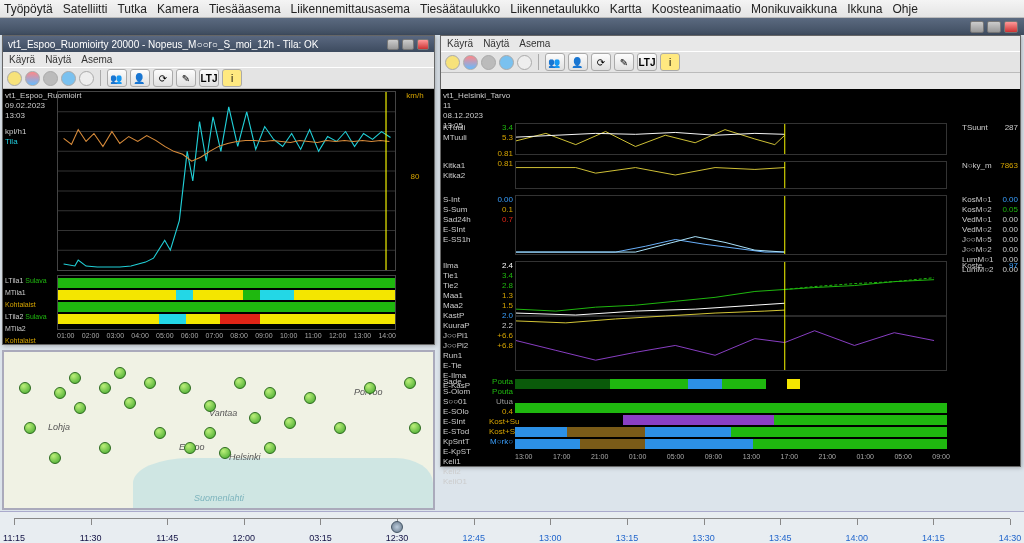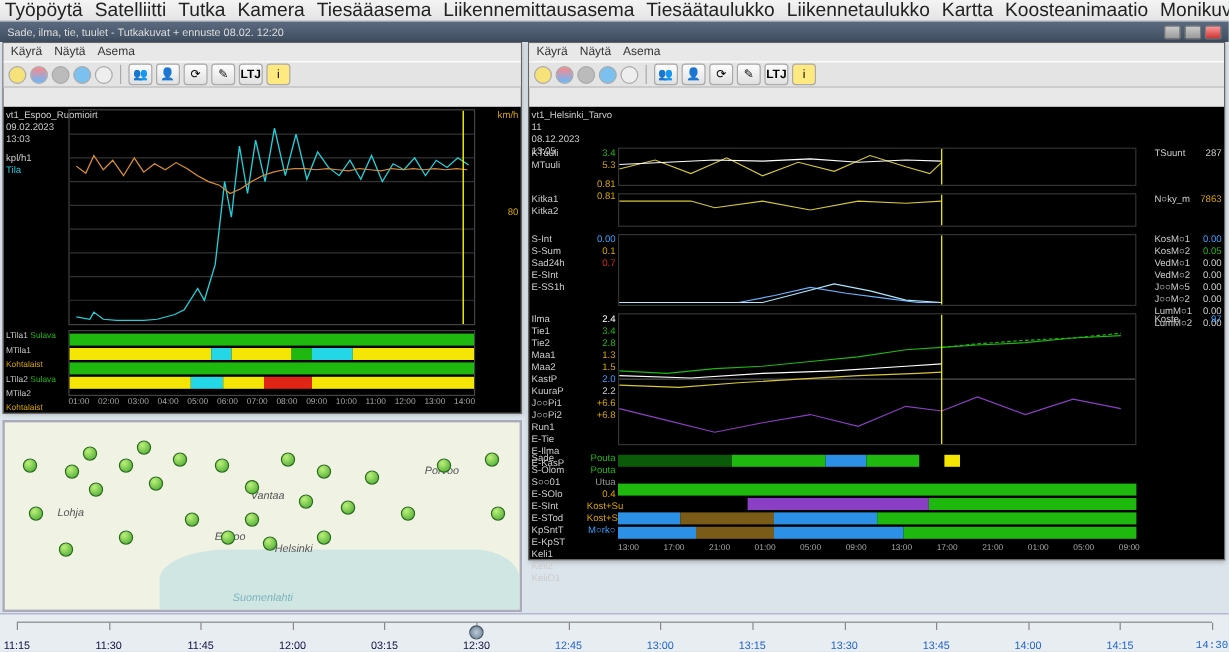--- a/index.html
+++ b/index.html
@@ -1,17 +1,17 @@
 <!DOCTYPE html>
 <html><head>
 <meta charset="utf-8">
 <style>
   * { margin:0; padding:0; box-sizing:border-box; font-family: "Segoe UI", Tahoma, sans-serif; }
   body { width:1024px; height:543px; background:#dce4eb; overflow:hidden; position:relative; }
-  .menubar { height:18px; background:linear-gradient(#f4f4f4,#e4e4e4); border-bottom:1px solid #bbb; font-size:16px; display:flex; align-items:center; padding:0 4px; gap:10px; }
+  .menubar { height:18px; background:linear-gradient(#f4f4f4,#e4e4e4); border-bottom:1px solid #bbb; font-size:12px; display:flex; align-items:center; padding:0 4px; gap:10px; }
   .menubar span { color:#222; cursor:default; }
   .mdibar { height:17px; background:linear-gradient(#5b6a80,#3f4d60); color:#ddd; font-size:9px; display:flex; align-items:center; padding:0 6px; }
   .mdibar .wbtns { margin-left:auto; display:flex; gap:3px; }
   .wbtn { width:14px; height:12px; border:1px solid #777; background:linear-gradient(#ccc,#999); border-radius:2px; }
   .workspace { position:absolute; top:35px; left:0; right:0; bottom:32px; }
   .panel { position:absolute; border:1px solid #666; background:#e8e8e8; box-shadow:1px 1px 4px rgba(0,0,0,0.25); }
   .panel .titlebar { height:16px; background:linear-gradient(#5a6880,#3d4b5f); color:#fff; font-size:10px; display:flex; align-items:center; padding:0 5px; }
   .panel .titlebar .wbtns { margin-left:auto; display:flex; gap:3px; }
   .panel .titlebar .wbtn { width:12px; height:11px; }
   .panel .submenu { height:15px; background:#e8e8e8; font-size:10px; display:flex; align-items:center; gap:10px; padding:0 6px; color:#333; }
@@ -60,31 +60,38 @@
   <span>Liikennemittausasema</span>
   <span>Tiesäätaulukko</span>
   <span>Liikennetaulukko</span>
   <span>Kartta</span>
   <span>Koosteanimaatio</span>
   <span>Monikuvaikkuna</span>
   <span>Ikkuna</span>
   <span>Ohje</span>
 </div>
 <div class="mdibar">
-  <span>Sade, ilma, tie, tuulet - Tutkakuvat + ennuste 08.02. 12:20</span>
   <div class="wbtns">
     <div class="wbtn"></div>
     <div class="wbtn"></div>
     <div class="wbtn" style="background:linear-gradient(#f99,#c33)"></div>
   </div>
 </div>
 
 <div class="workspace">
 
   <div id="leftPanel" class="panel" style="left:2px; top:0; width:433px; height:310px;">
+    <div class="titlebar">
+      <span>vt1_Espoo_Ruomioirty 20000 - Nopeus_M○○r○_S_moi_12h - Tila: OK</span>
+      <div class="wbtns">
+        <div class="wbtn"></div>
+        <div class="wbtn"></div>
+        <div class="wbtn" style="background:linear-gradient(#f99,#c33)"></div>
+      </div>
+    </div>
     <div class="submenu">
       <span>Käyrä</span>
       <span>Näytä</span>
       <span>Asema</span>
     </div>
     <div class="toolbar">
       <div class="tbtn round" style="background:#f7e27a"></div>
       <div class="tbtn round" style="background:linear-gradient(#f88,#6bf)"></div>
       <div class="tbtn round" style="background:#bbb"></div>
       <div class="tbtn round" style="background:#7ac1ef"></div>
@@ -115,21 +122,21 @@
             <line x1="0" y1="100" x2="300" y2="100"></line>
               <line x1="0" y1="120" x2="300" y2="120"></line>
             <line x1="0" y1="140" x2="300" y2="140"></line>
               <line x1="0" y1="160" x2="300" y2="160"></line>
           </g>
           <polyline fill="none" stroke="#21d0d8" stroke-width="1" points="5,174 15,176 18,170 25,176 35,177 45,177 55,177 65,176 78,172 85,168 95,150 100,160 108,130 115,60 120,90 126,30 132,70 138,25 145,60 152,15 160,55 168,20 176,58 184,35 192,48 200,55 208,42 216,58 224,38 232,60 240,45 248,50 256,40 264,55 272,42 280,48 288,40 296,46"></polyline>
           <polyline fill="none" stroke="#d88b3a" stroke-width="1" points="5,47 12,53 18,38 25,50 32,42 40,55 48,40 55,52 63,45 71,50 79,44 87,49 95,55 103,60 111,63 119,70 127,66 135,60 143,55 151,52 159,50 167,49 175,49 183,50 191,49 199,50 207,51 215,49 223,50 231,51 239,49 247,50 255,49 263,50 271,49 279,50 287,49 295,50"></polyline>
           <line x1="292" y1="0" x2="292" y2="180" stroke="#ff0" stroke-width="1"></line>
         </svg>
       </div>
-      <div style="position:absolute; right:2px; top:2px; width:34px; text-align:right; color:#d6a400">
+      <div style="position:absolute; right:2px; top:2px; width:34px; text-align:center; color:#d6a400">
         <div>km/h</div>
         <div style="margin-top:72px;color:#d6a400">80</div>
       </div>
       <div class="barlabels">
         <div><span style="color:#ccc">LTila1</span> <span style="color:#1fb80f">Sulava</span></div>
         <div><span style="color:#ccc">MTila1</span> <span style="color:#d6a400">Kohtalaist</span></div>
         <div><span style="color:#ccc">LTila2</span> <span style="color:#1fb80f">Sulava</span></div>
         <div><span style="color:#ccc">MTila2</span> <span style="color:#d6a400">Kohtalaist</span></div>
       </div>
       <div class="bars">
@@ -452,16 +459,16 @@
       <div class="lbl" style="left: 61.5385%; color: rgb(34, 102, 204);">13:15</div>
       <div class="tick" style="left: 69.2308%;"></div>
       <div class="lbl" style="left: 69.2308%; color: rgb(34, 102, 204);">13:30</div>
       <div class="tick" style="left: 76.9231%;"></div>
       <div class="lbl" style="left: 76.9231%; color: rgb(34, 102, 204);">13:45</div>
       <div class="tick" style="left: 84.6154%;"></div>
       <div class="lbl" style="left: 84.6154%; color: rgb(34, 102, 204);">14:00</div>
       <div class="tick" style="left: 92.3077%;"></div>
       <div class="lbl" style="left: 92.3077%; color: rgb(34, 102, 204);">14:15</div>
       <div class="tick" style="left: 100%;"></div>
-      <div class="lbl" style="left: 100%; color: rgb(34, 102, 204); font-family: Liberation Mono, monospace;">14:30</div>
+      <div class="lbl" style="left: 100%; color: rgb(34, 102, 204);">14:30</div>
       <div class="cursor" style="left: 38.4615%;"></div>
     </div>
 </div>
 
 </body></html>

